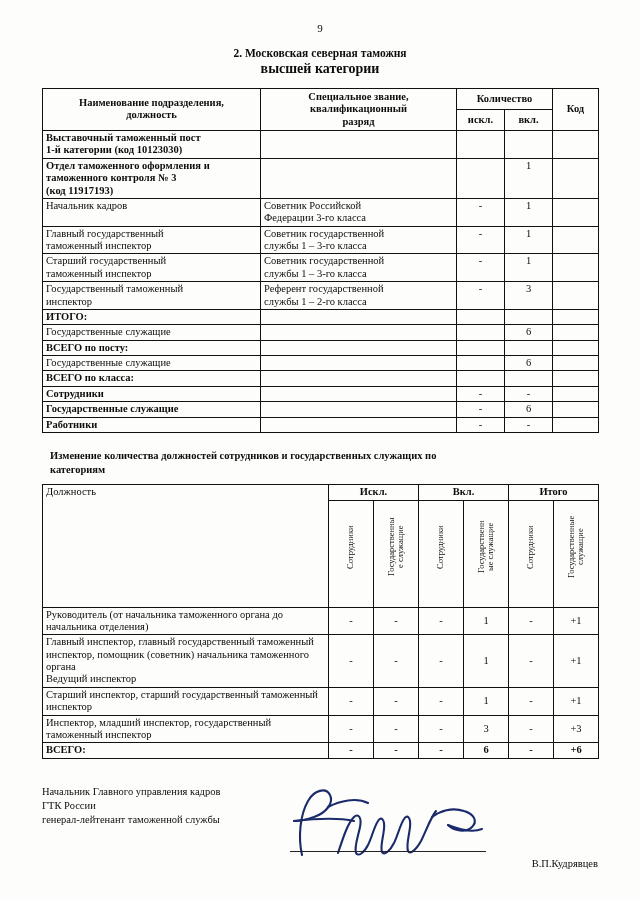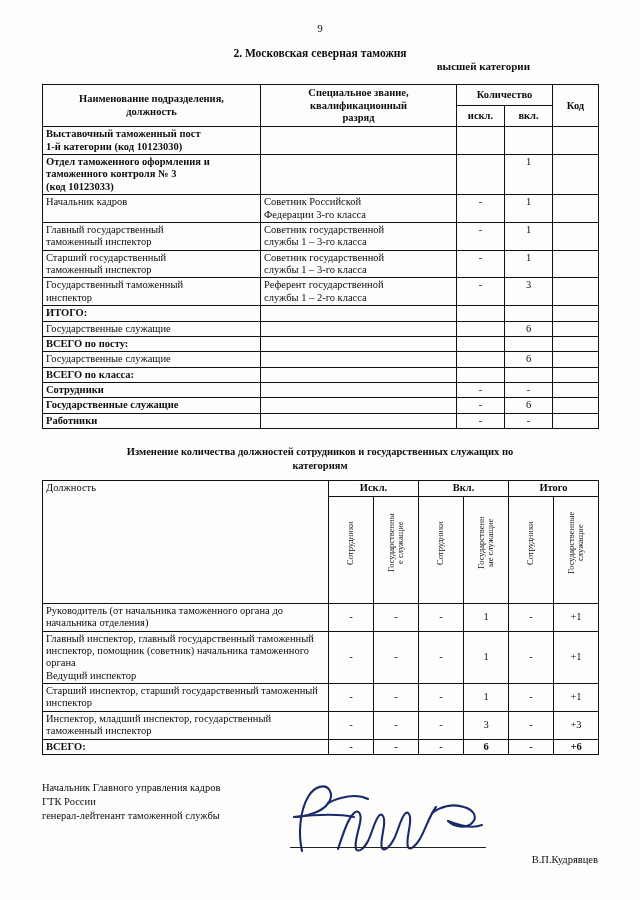--- a/index.html
+++ b/index.html
@@ -31,22 +31,21 @@
   .doc-title {
     text-align: center;
     font-weight: bold;
     font-size: 11.5px;
     line-height: 1.25;
     margin: 0 auto 10px auto;
     width: 420px;
   }
   .doc-title .ln2 {
     display: block;
-    font-size: 11px;
-    text-align: right;
+    font-size: 14px;
   }
 
   table.grid {
     border-collapse: collapse;
     table-layout: fixed;
   }
   table.grid td, table.grid th {
     border: 1px solid #111;
     vertical-align: top;
     padding: 1px 3px;
@@ -77,21 +76,21 @@
     font-weight: bold;
   }
   .hdr-sub {
     text-align: center;
     font-weight: bold;
     font-size: 10.5px;
   }
 
   
   .sec2-title {
-    text-align: center;
+    text-align: left;
     font-weight: bold;
     font-size: 10.5px;
     line-height: 1.3;
     width: 540px;
     margin: 16px auto 8px auto;
   }
 
   
   #table2-wrap {
     width: 556px;
@@ -203,21 +202,21 @@
             <td class="b" style="white-space: pre-line;">Выставочный таможенный пост
 1-й категории (код  10123030)</td>
             <td style="white-space: pre-line;"></td>
             <td class="c"></td>
             <td class="c"></td>
             <td class="c"></td>
           </tr>
           <tr>
             <td class="b" style="white-space: pre-line;">Отдел  таможенного  оформления  и
 таможенного контроля № 3
- (код 10123033)</td>
+ (код 11917193)</td>
             <td style="white-space: pre-line;"></td>
             <td class="c"></td>
             <td class="c">1</td>
             <td class="c"></td>
           </tr>
           <tr>
             <td style="white-space: pre-line;">Начальник кадров</td>
             <td style="white-space: pre-line;">Советник Российской
 Федерации 3-го класса</td>
             <td class="c">-</td>

